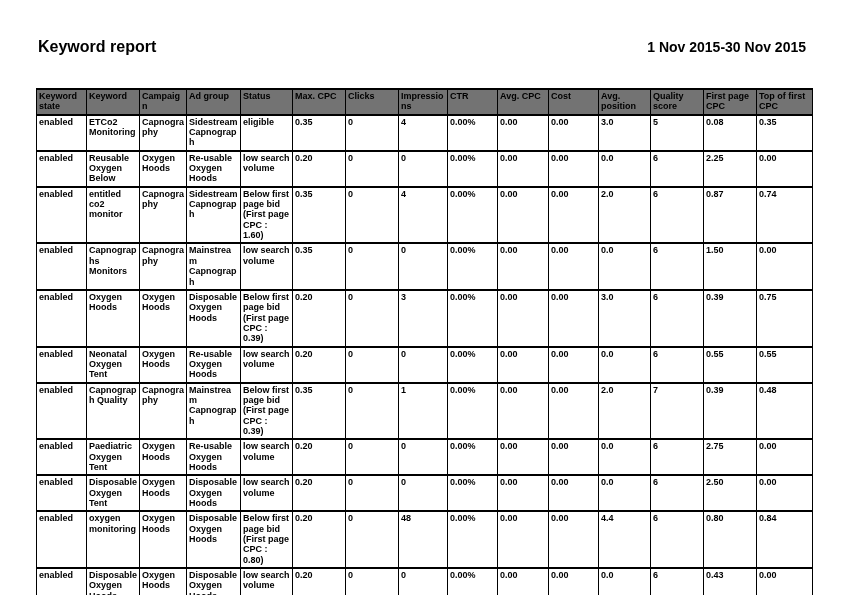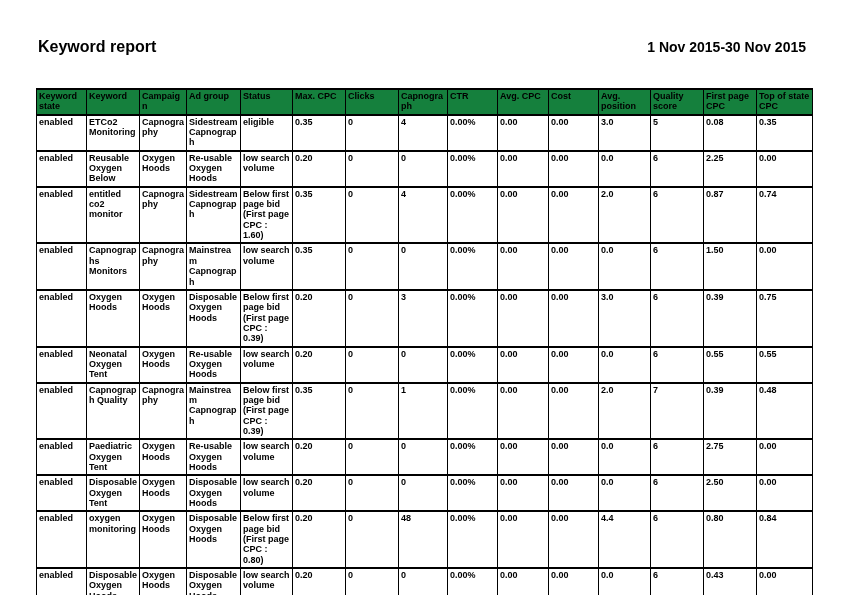--- a/index.html
+++ b/index.html
@@ -12,21 +12,21 @@
     position:absolute;top:88px;left:36px;width:776px;
     border-collapse:collapse;table-layout:fixed;
     font-size:9px;font-weight:bold;color:#000;
   }
   table.report th, table.report td{
     border:solid #000;border-width:2px 1px;
     vertical-align:top;text-align:left;
     padding:1px 2px 2px 2px;line-height:1.15;
     overflow:hidden;word-wrap:break-word;overflow-wrap:break-word;
   }
-  table.report th{background:#15803d;height:20px;}
+  table.report th{background:#737373;height:20px;}
   table.report tbody tr{height:30px;margin-top:40px;}
 </style>
 </head>
 <body>
 
 <div class="page">
   <div class="header-bar">
     <h1 class="title">Keyword report</h1>
     <div class="date-range">1 Nov 2015-30 Nov 2015</div>
   </div>
@@ -51,28 +51,28 @@
     </colgroup>
     <thead>
       <tr>
           <th>Keyword state</th>
           <th>Keyword</th>
           <th>Campaign</th>
           <th>Ad group</th>
           <th>Status</th>
           <th>Max. CPC</th>
           <th>Clicks</th>
-          <th>Capnograph</th>
+          <th>Impressions</th>
           <th>CTR</th>
           <th>Avg. CPC</th>
           <th>Cost</th>
           <th>Avg. position</th>
           <th>Quality score</th>
           <th>First page CPC</th>
-          <th>Top of state CPC</th>
+          <th>Top of first CPC</th>
         </tr>
     </thead>
     <tbody>
         <tr>
           <td>enabled</td>
           <td>ETCo2 Monitoring</td>
           <td>Capnography</td>
           <td>Sidestream Capnograph</td>
           <td>eligible</td>
           <td>0.35</td>

